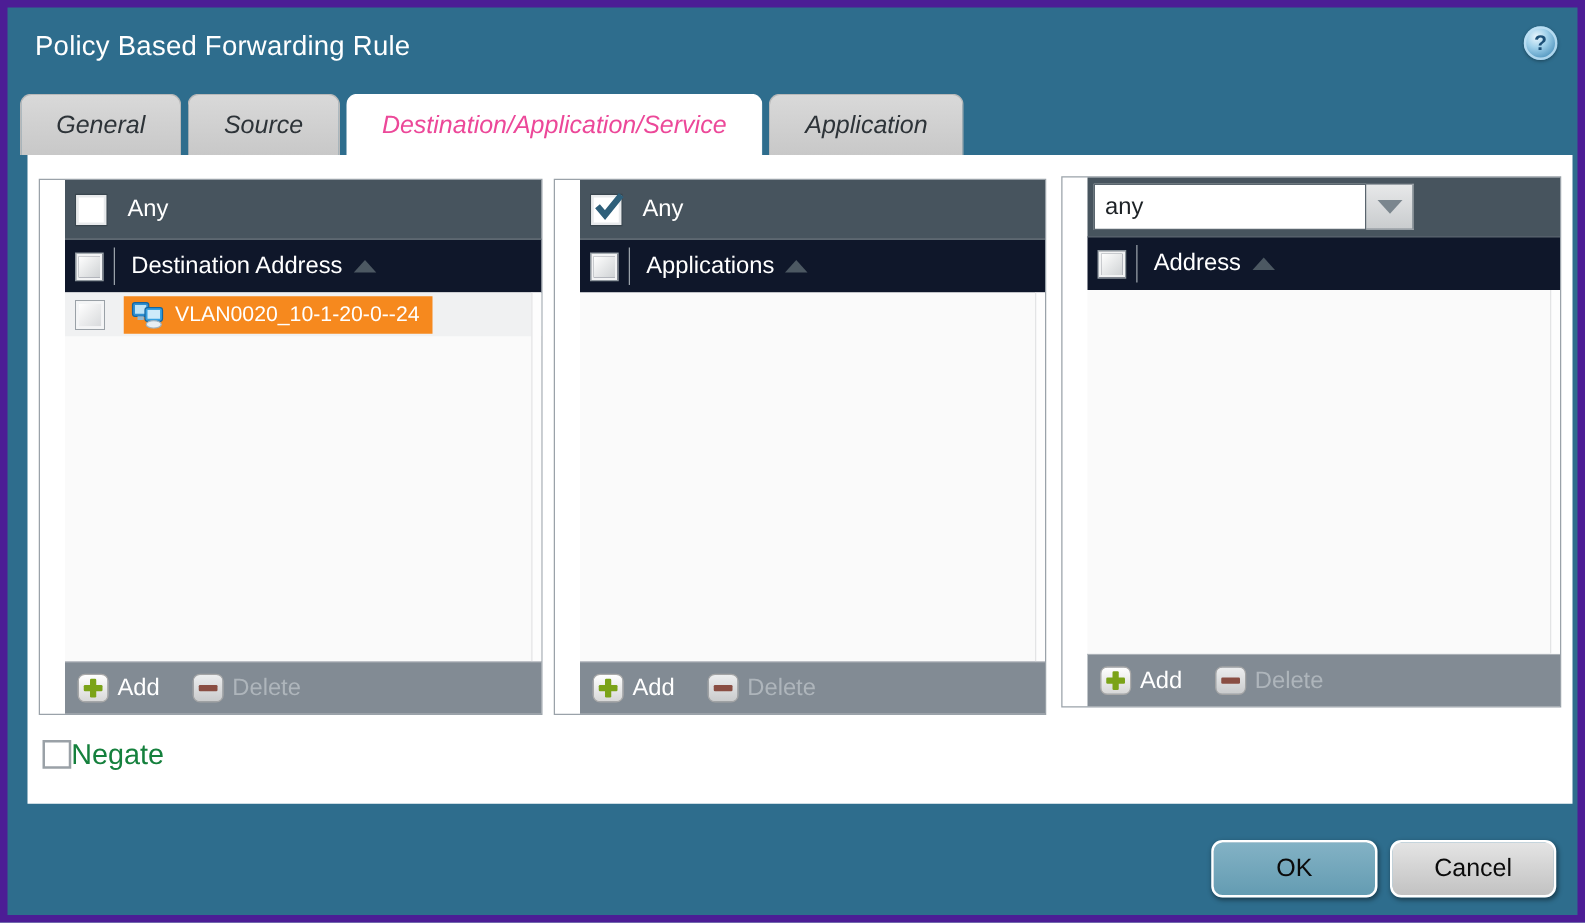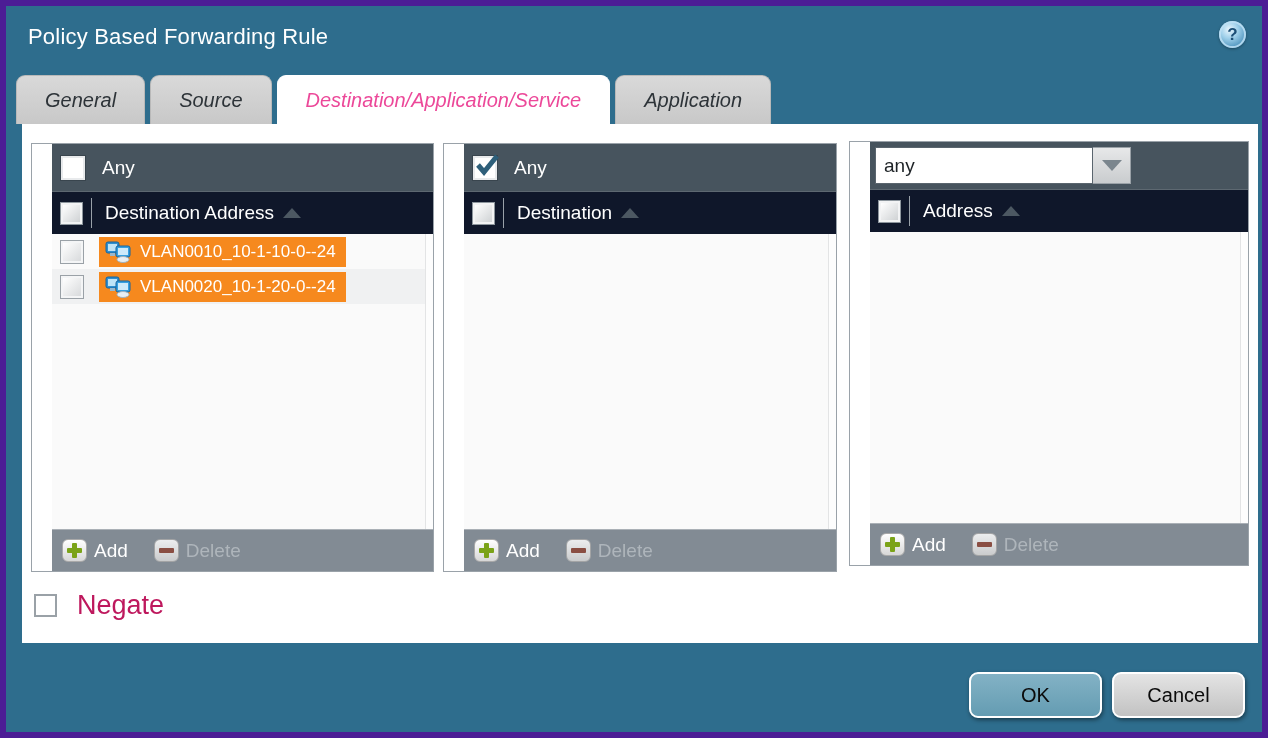--- a/index.html
+++ b/index.html
@@ -95,21 +95,21 @@
   .dropdown { display:flex; margin-left:0; height:37px; cursor:pointer; }
   .dd-value { width:218px; background:#fff; border:1px solid #5a656e;
     font-size:19px; color:#1d2226; display:flex; align-items:center; padding-left:8px; }
   .dd-btn { width:38px; background:linear-gradient(#e7e8e9,#c9ccce); border:1px solid #9aa1a7;
     border-left:none; display:flex; align-items:center; justify-content:center; }
   .dd-caret { width:0; height:0; border-left:10px solid transparent;
     border-right:10px solid transparent; border-top:11px solid #7b868e; }
 
   
   .negate { position:absolute; left:12px; top:466px; display:flex; align-items:center; }
-  .negate .neg-label { font-size:27px; color:#be185d; margin-left:20px; }
+  .negate .neg-label { font-size:23px; color:#15803d; }
 
   
   .btn { position:absolute; top:666px; height:46px; width:133px;
     border:2px solid #fff; border-radius:9px; font-size:20px; color:#0b0b0b;
     display:flex; align-items:center; justify-content:center; cursor:pointer;
     box-shadow:1px 2px 4px rgba(0,0,0,.45); }
   .btn-ok { left:963px; background:linear-gradient(#83b2c5,#649cb2); }
   .btn-cancel { left:1106px; background:linear-gradient(#e4e4e4,#c2c2c2); }
 </style>
 </head>
@@ -136,36 +136,20 @@
         </span>
         <span class="any-label">Any</span>
       </div>
       <div class="col-header">
         <span class="cb cb-hdr"></span>
         <span class="divider"></span>
         <span class="col-label">Destination Address</span>
         <span class="sort-arrow"></span>
       </div>
       <div class="list">
-        <div class="row">
-          <span class="cb cb-row"></span>
-          <span class="chip">
-            <span class="net-icon">
-              <svg width="27" height="22" viewBox="0 0 27 22">
-                <rect x="1" y="1" width="13" height="11" rx="2" fill="#2f8fd0" stroke="#1565a0"></rect>
-                <rect x="3" y="3" width="9" height="7" fill="#bfe4f7"></rect>
-                <rect x="5" y="12" width="5" height="3" fill="#9ab8cc"></rect>
-                <rect x="11" y="5" width="14" height="11" rx="2" fill="#37a0e0" stroke="#1565a0"></rect>
-                <rect x="13" y="7" width="10" height="7" fill="#cdeafa"></rect>
-                <ellipse cx="18" cy="18.5" rx="6" ry="3" fill="#e8eef2" stroke="#9fb3c0"></ellipse>
-              </svg>
-            </span>
-            <span>VLAN0010_10-1-10-0--24</span>
-          </span>
-        </div>
         <div class="row alt">
           <span class="cb cb-row"></span>
           <span class="chip">
             <span class="net-icon">
               <svg width="27" height="22" viewBox="0 0 27 22">
                 <rect x="1" y="1" width="13" height="11" rx="2" fill="#2f8fd0" stroke="#1565a0"></rect>
                 <rect x="3" y="3" width="9" height="7" fill="#bfe4f7"></rect>
                 <rect x="5" y="12" width="5" height="3" fill="#9ab8cc"></rect>
                 <rect x="11" y="5" width="14" height="11" rx="2" fill="#37a0e0" stroke="#1565a0"></rect>
                 <rect x="13" y="7" width="10" height="7" fill="#cdeafa"></rect>
@@ -198,21 +182,21 @@
         <span class="cb cb-any checked">
           <svg class="tick" width="28" height="28" viewBox="0 0 28 28">
               <path d="M5 13 L11 20 L24 4" stroke="#2e5f7a" stroke-width="5" fill="none"></path>
             </svg>
         </span>
         <span class="any-label">Any</span>
       </div>
       <div class="col-header">
         <span class="cb cb-hdr"></span>
         <span class="divider"></span>
-        <span class="col-label">Destination</span>
+        <span class="col-label">Applications</span>
         <span class="sort-arrow"></span>
       </div>
       <div class="list">
         <div class="scroll-track"></div>
       </div>
       <div class="panel-footer">
         <span class="foot-btn">
           <span class="glyph">
               <span class="plus"></span>
             </span>

